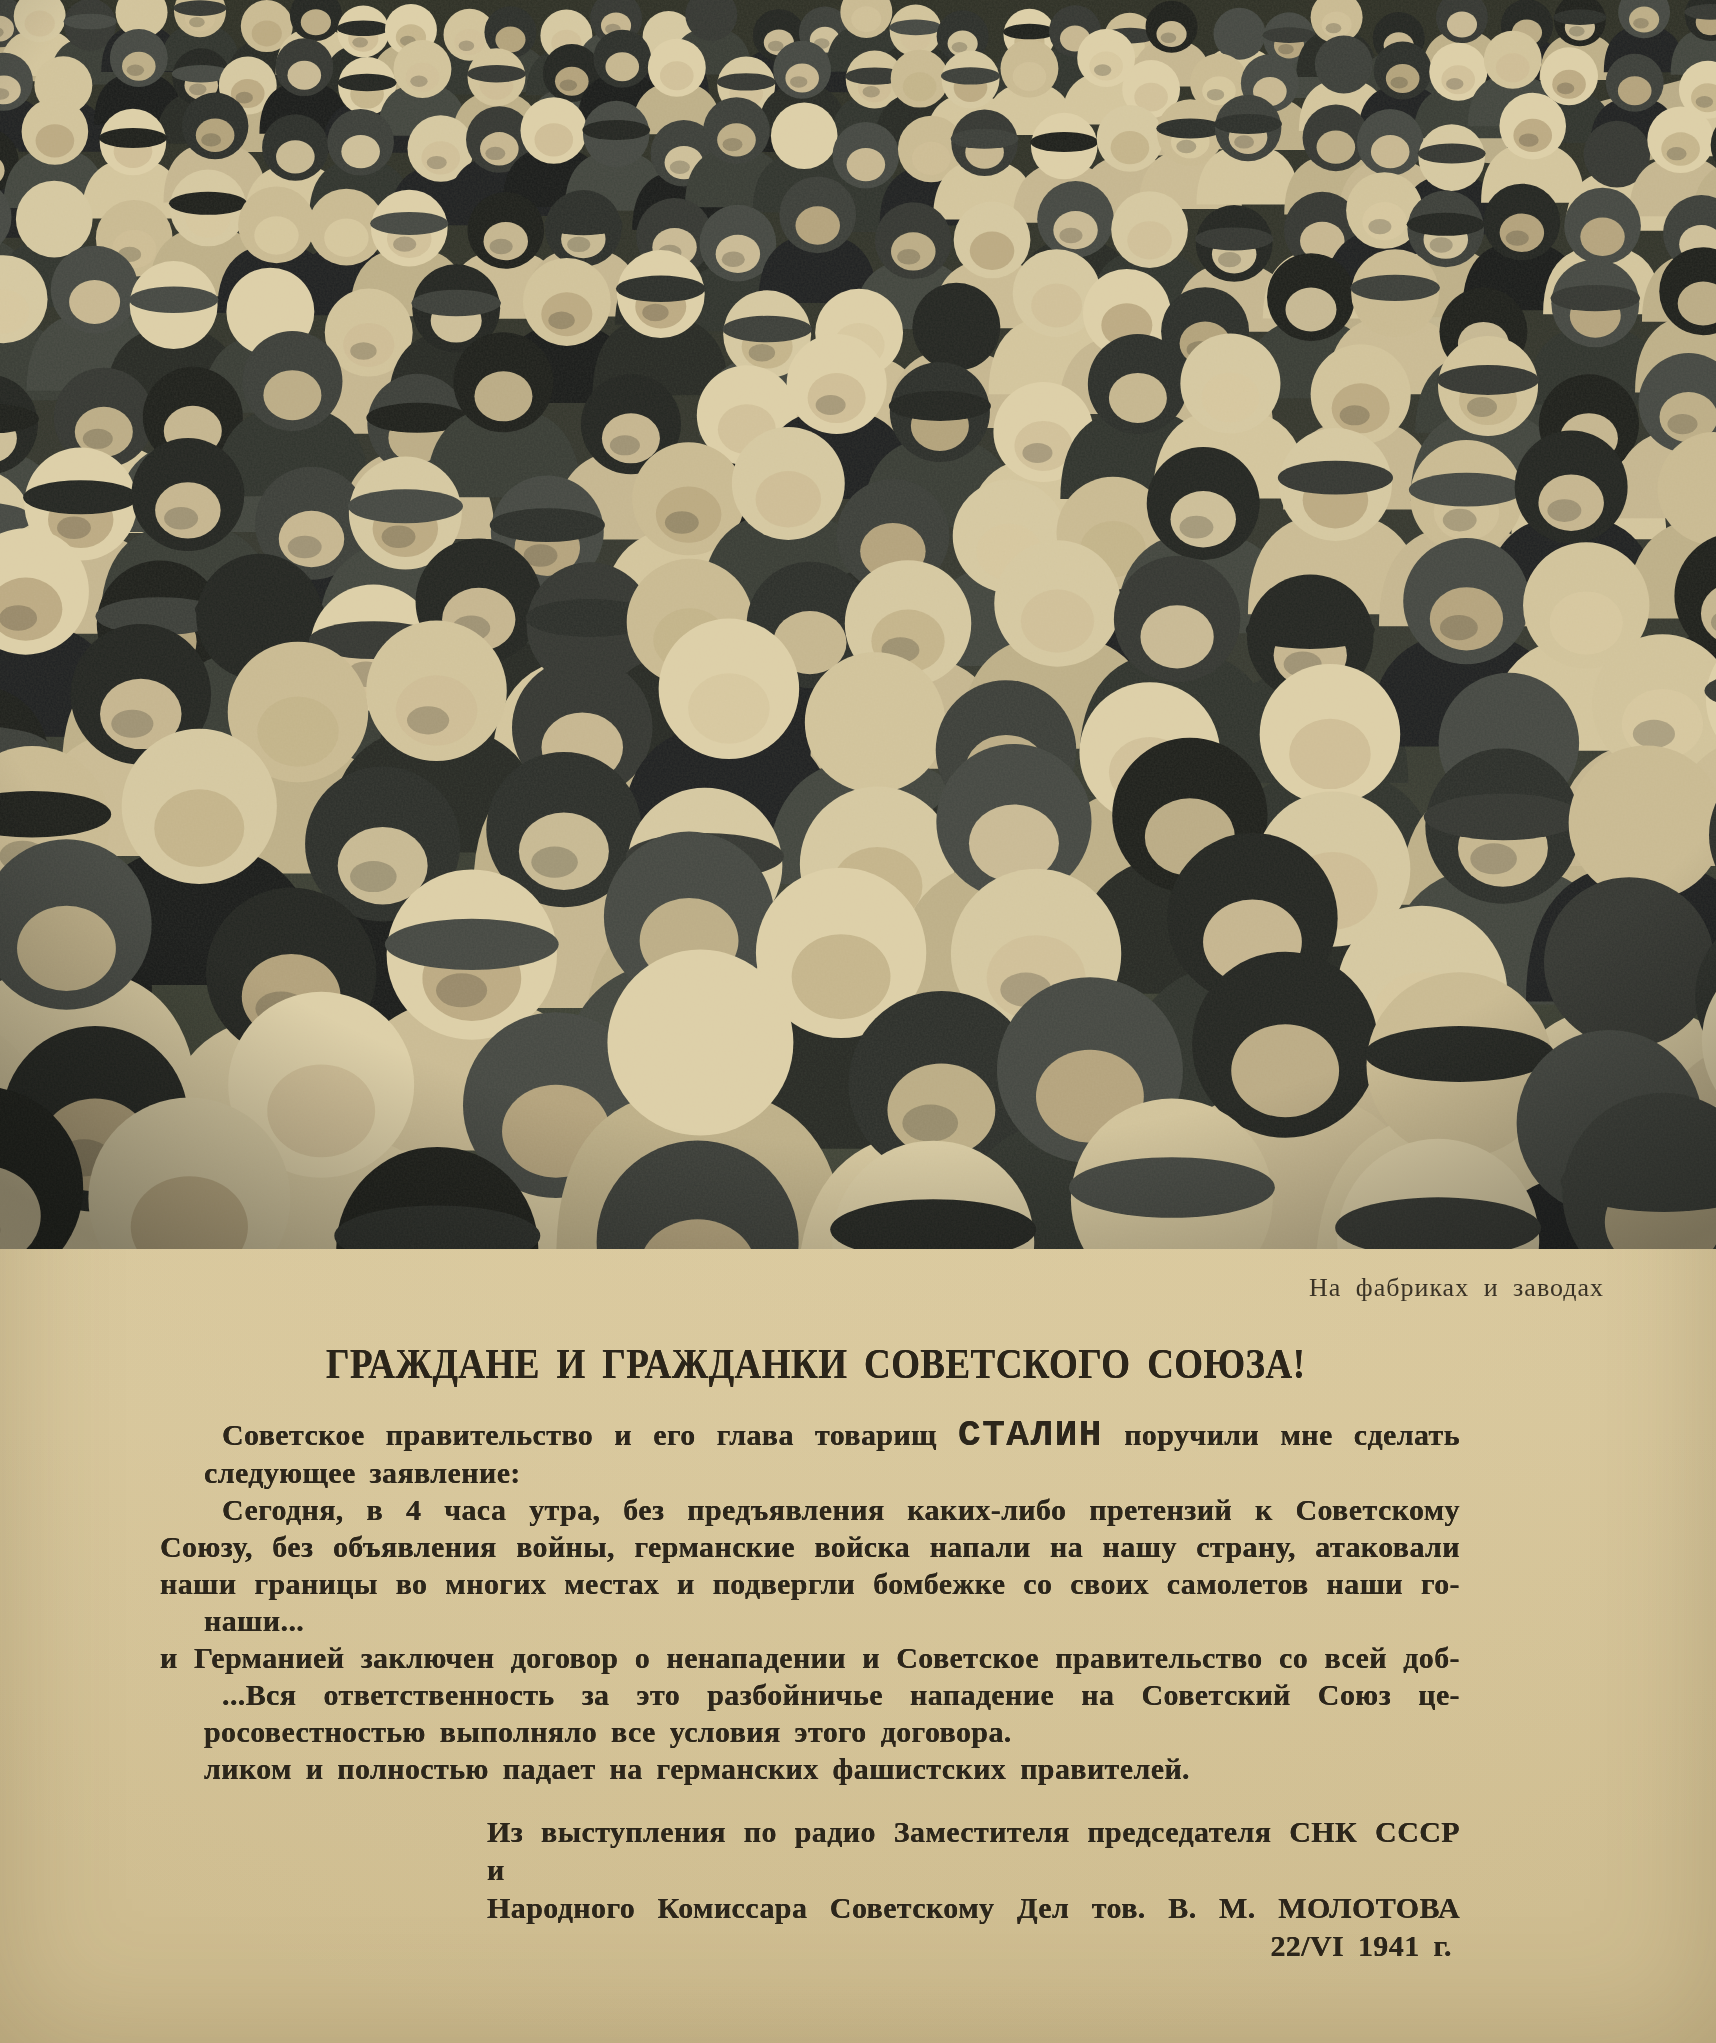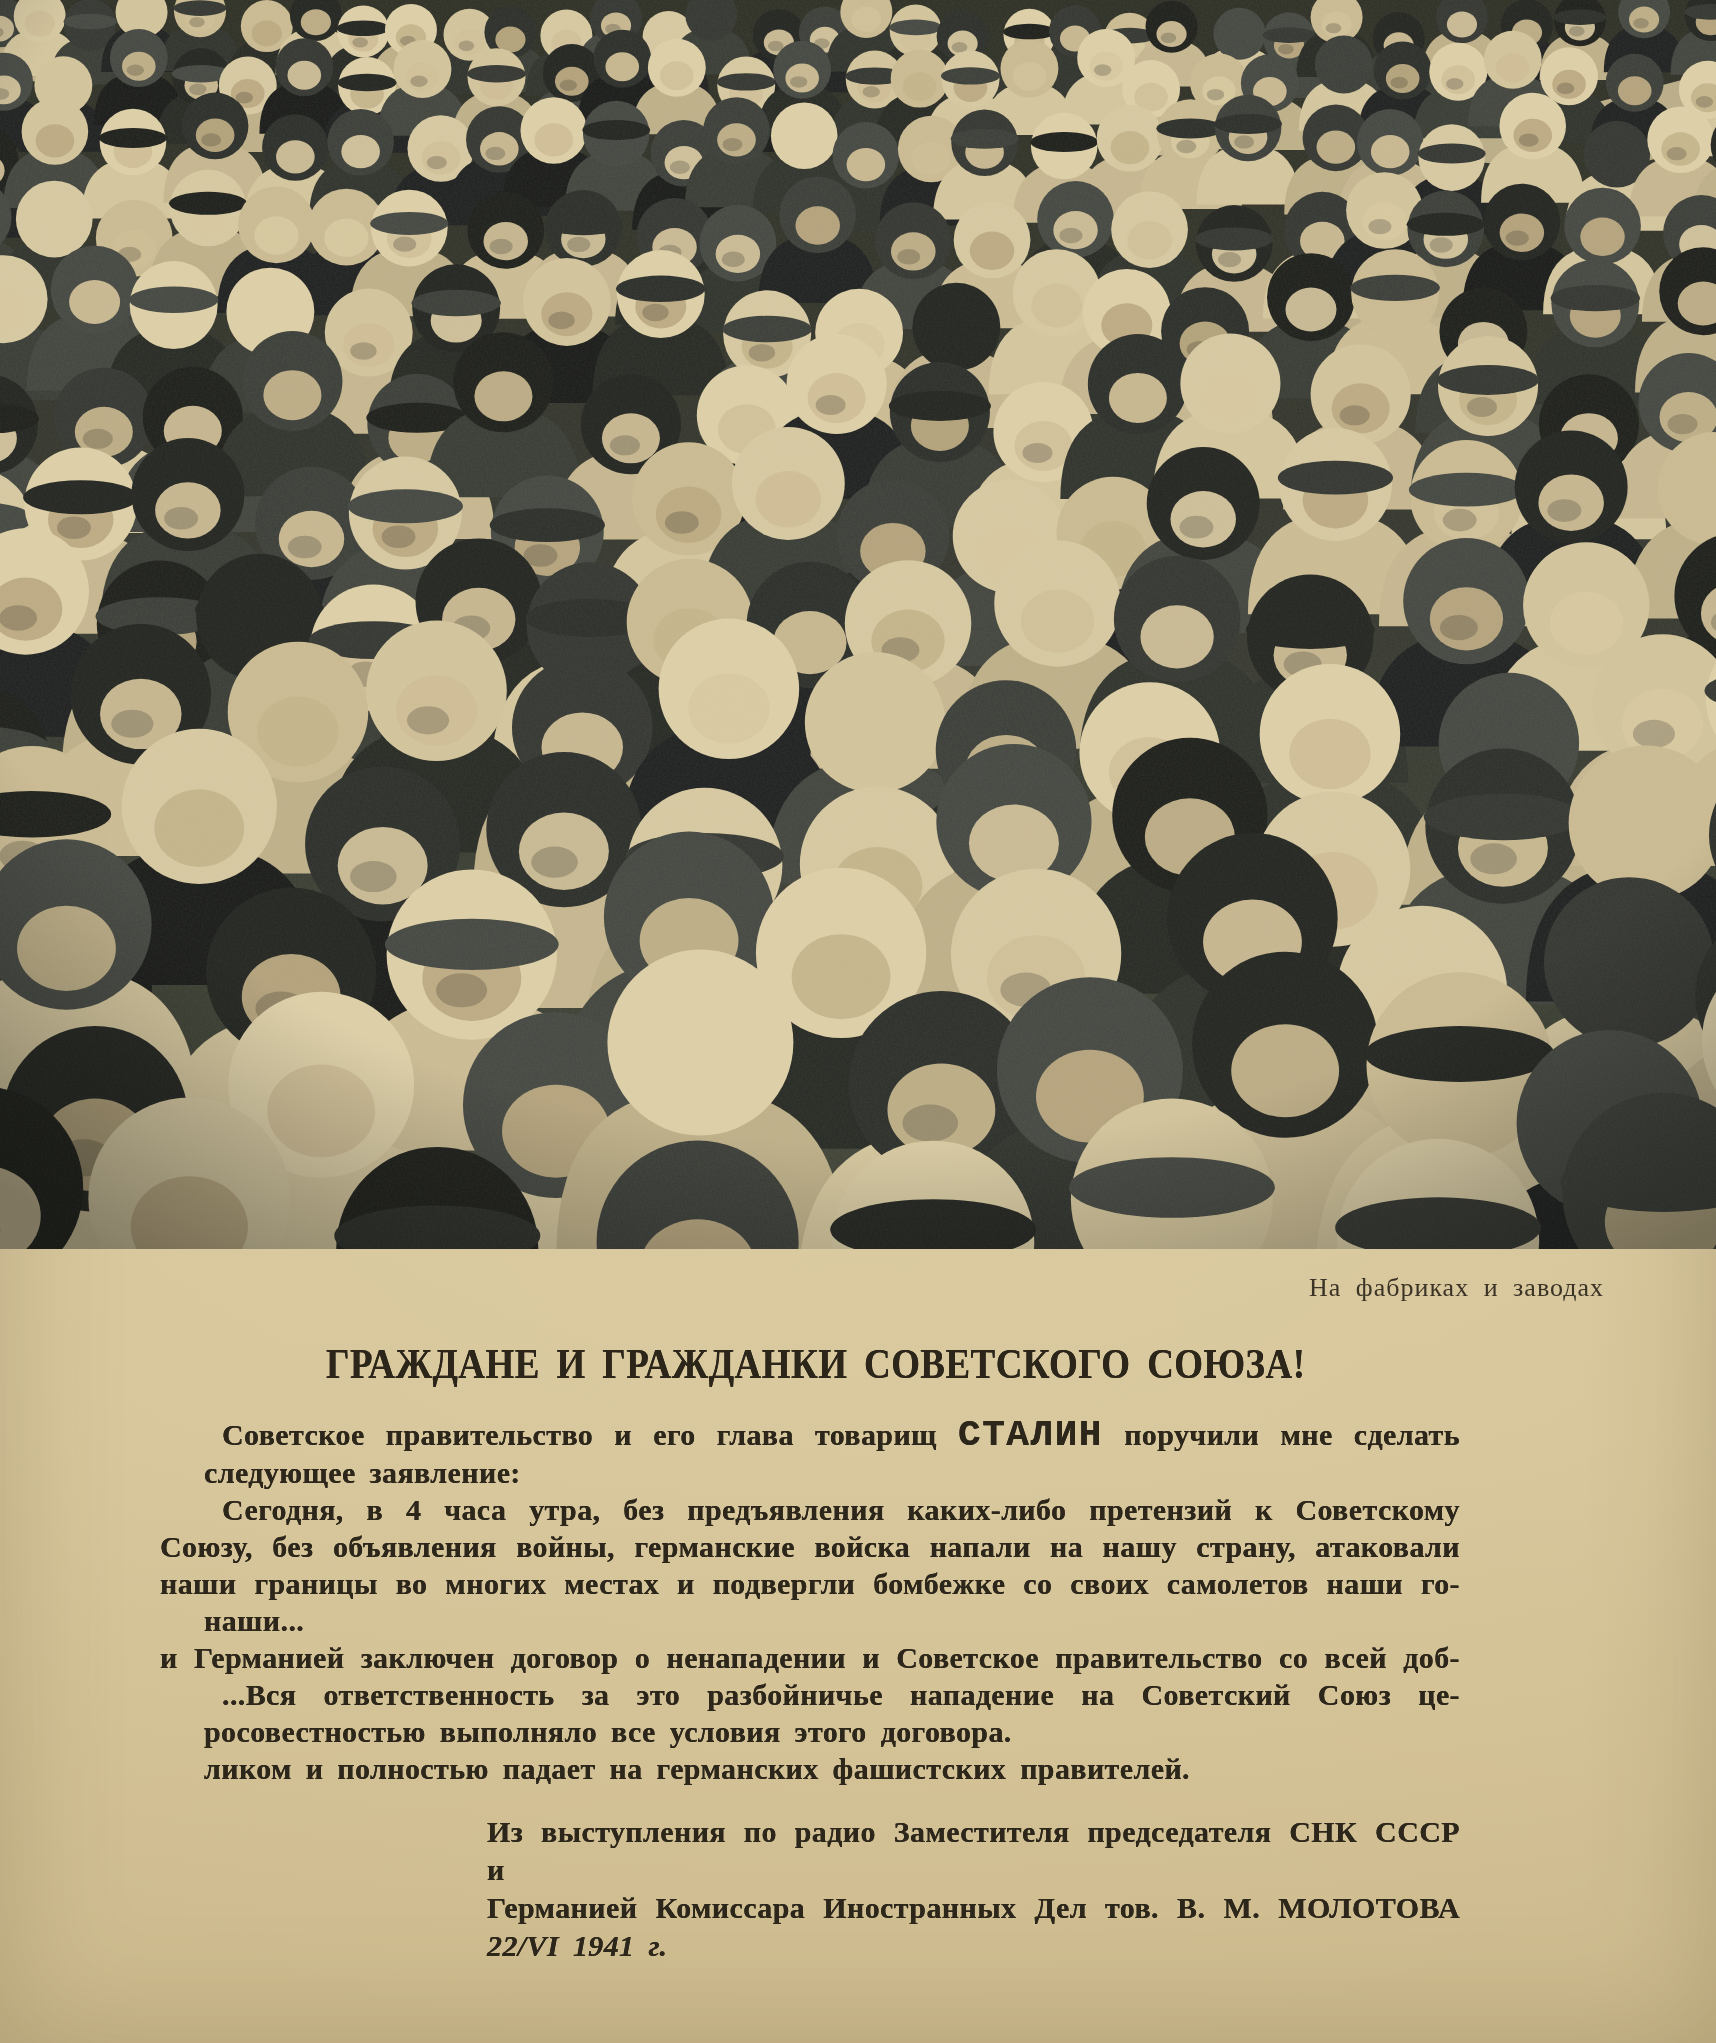--- a/index.html
+++ b/index.html
@@ -56,21 +56,21 @@
   .st{font-size:1.26em;letter-spacing:1.5px;font-family:Liberation Mono, monospace;}
   .attribution{
     margin:26px 256px 0 487px;
     font-weight:bold;
     font-size:30px;line-height:38px;
     letter-spacing:.4px;word-spacing:6px;
     color:#2c261b;
     text-shadow:0 0 .4px #2c261b;
   }
   .attribution .aline{text-align:justify;text-align-last:justify;}
-  .date{text-align-last:auto;padding-right:8px;font-style:italic;}
+  .date{text-align:right;text-align-last:auto;padding-right:8px;}
 </style>
 </head>
 <body>
 
 <div class="page">
 
   <div class="photo" title="Crowd of Soviet factory workers and women in headscarves listening to the radio announcement">
     <svg viewBox="0 0 1716 1249" preserveAspectRatio="none">
         <defs>
           <linearGradient id="pg" x1="0" y1="0" x2="0" y2="1">
@@ -948,18 +948,18 @@
       <div class="line pl">наши...</div>
       <div class="line">и Германией заключен договор о ненападении и Советское правительство со всей доб-</div>
       <div class="line fi">...Вся ответственность за это разбойничье нападение на Советский Союз це-</div>
       <div class="line pl">росовестностью выполняло все условия этого договора.</div>
       <div class="line pl">ликом и полностью падает на германских фашистских правителей.</div>
     </div>
 
   <div class="attribution">
     <div>
         <div class="aline">Из выступления по радио Заместителя председателя СНК СССР и</div>
-        <div class="aline">Германией Комиссара Иностранных Дел тов. В. М. МОЛОТОВА</div>
+        <div class="aline">Народного Комиссара Советскому Дел тов. В. М. МОЛОТОВА</div>
       </div>
     <div class="date">22/VI 1941 г.</div>
   </div>
 
 </div>
 
 </body></html>

